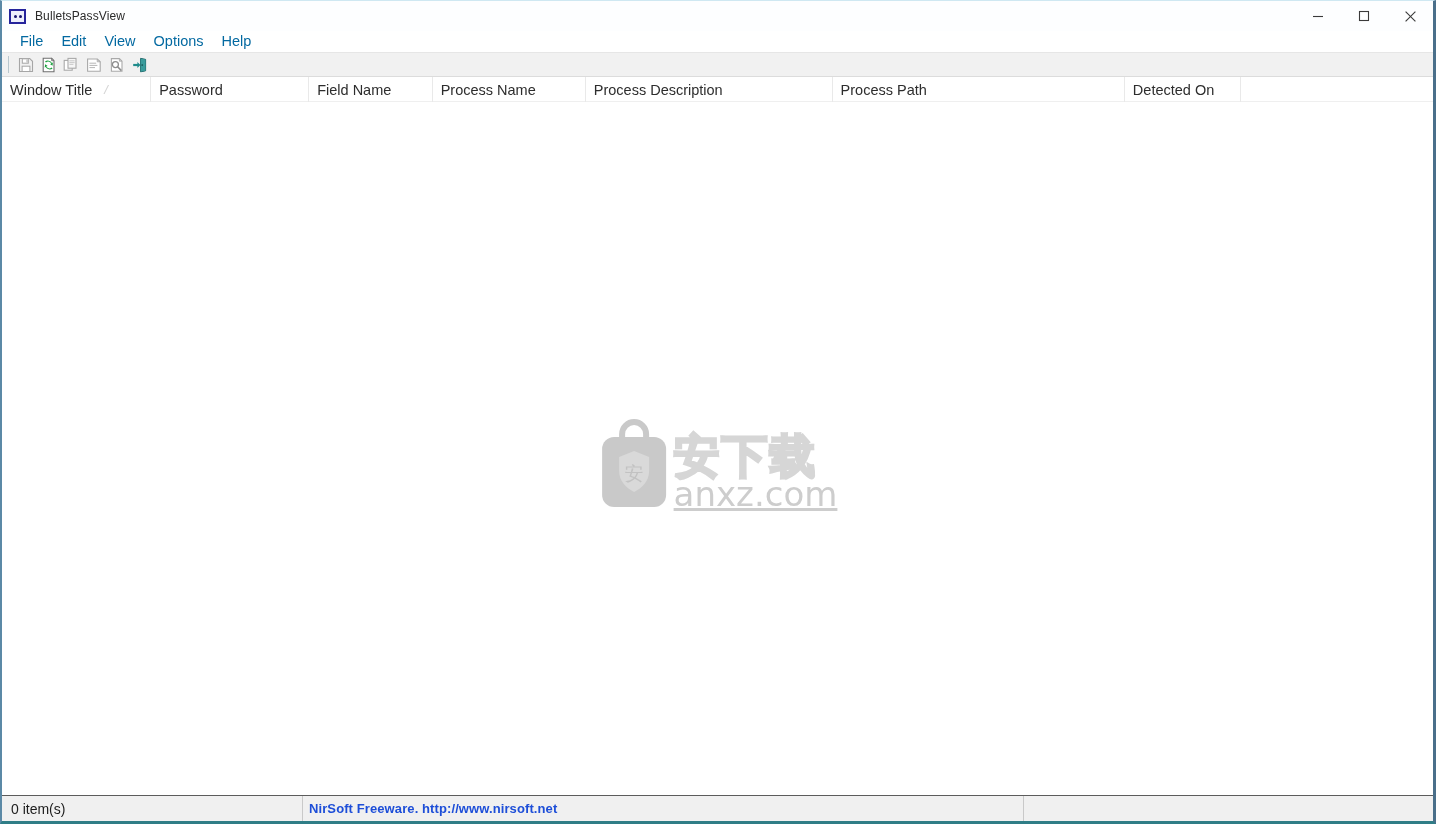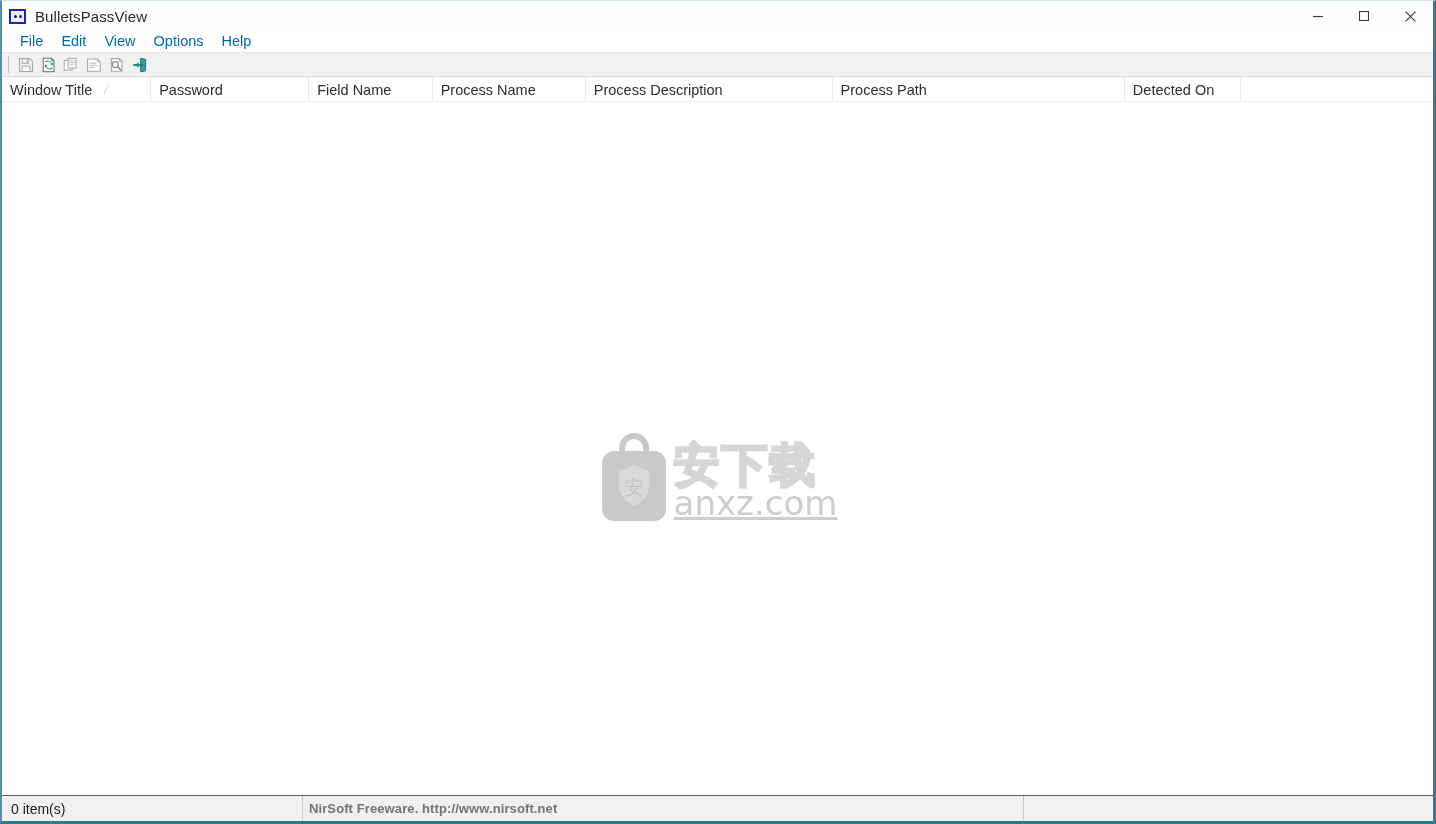--- a/index.html
+++ b/index.html
@@ -52,21 +52,21 @@
   }
   .app-icon i {
     display: block;
     width: 3px;
     height: 3px;
     background: #14126b;
     border-radius: 50%;
   }
   .title-text {
     margin-left: 9px;
-    font-size: 15px;
+    font-size: 12px;
     color: #2a2a2a;
     letter-spacing: 0.1px;
     white-space: nowrap;
   }
   .win-controls {
     position: absolute;
     right: 0;
     top: 0;
     height: 30px;
     display: flex;
@@ -170,24 +170,24 @@
     left: 0; right: 0;
     top: 25px;
     bottom: 0;
     background: #ffffff;
   }
 
   
   .watermark {
     position: absolute;
     left: 50%;
-    top: 355px;
+    top: 341px;
     transform: translateX(-50%);
     display: flex;
-    align-items: center;
+    align-items: flex-end;
     gap: 6px;
     opacity: 1;
     pointer-events: none;
   }
   .wm-text {
     display: flex;
     flex-direction: column;
     margin-left: -2px;
     margin-top: 6px;
   }
@@ -237,21 +237,21 @@
   }
   .sb-2 {
     width: 721px;
     padding-left: 6px;
     border-right: 1px solid #c9c9c9;
     justify-content: flex-start;
   }
   .sb-2 span {
     font-size: 13px;
     font-weight: bold;
-    color: #737373;
+    color: #1d4ed8;
     letter-spacing: 0.1px;
   }
   .sb-3 { flex: 1 1 auto; }
 </style>
 </head>
 <body>
 
 <div id="app">
 
   <div class="titlebar">

